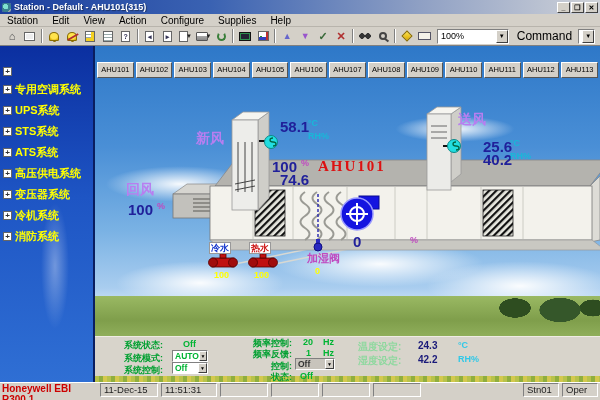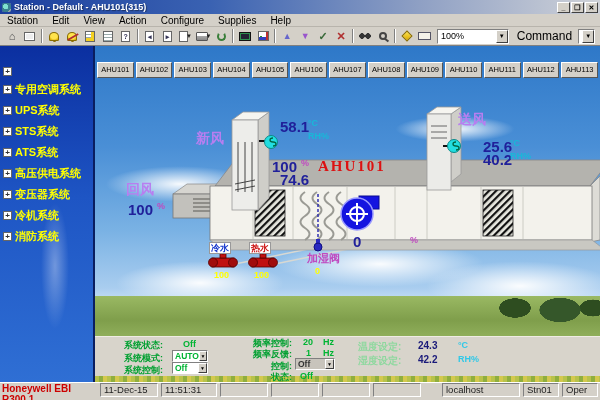--- a/index.html
+++ b/index.html
@@ -486,16 +486,15 @@
 
 <div class="statusbar">
   <span class="brand">Honeywell EBI R300.1</span>
   <span class="cell" style="width:58px;">11-Dec-15</span>
   <span class="cell" style="width:56px;">11:51:31</span>
   <span class="cell" style="width:48px;"></span>
   <span class="cell" style="width:48px;"></span>
   <span class="cell" style="width:48px;"></span>
   <span class="cell" style="width:48px;"></span>
   <span class="spacer"></span>
-  <span class="cell" style="width:78px;">localhost</span>
   <span class="cell" style="width:36px;">Stn01</span>
   <span class="cell" style="width:36px;">Oper</span>
 </div>
 
 </body></html>

